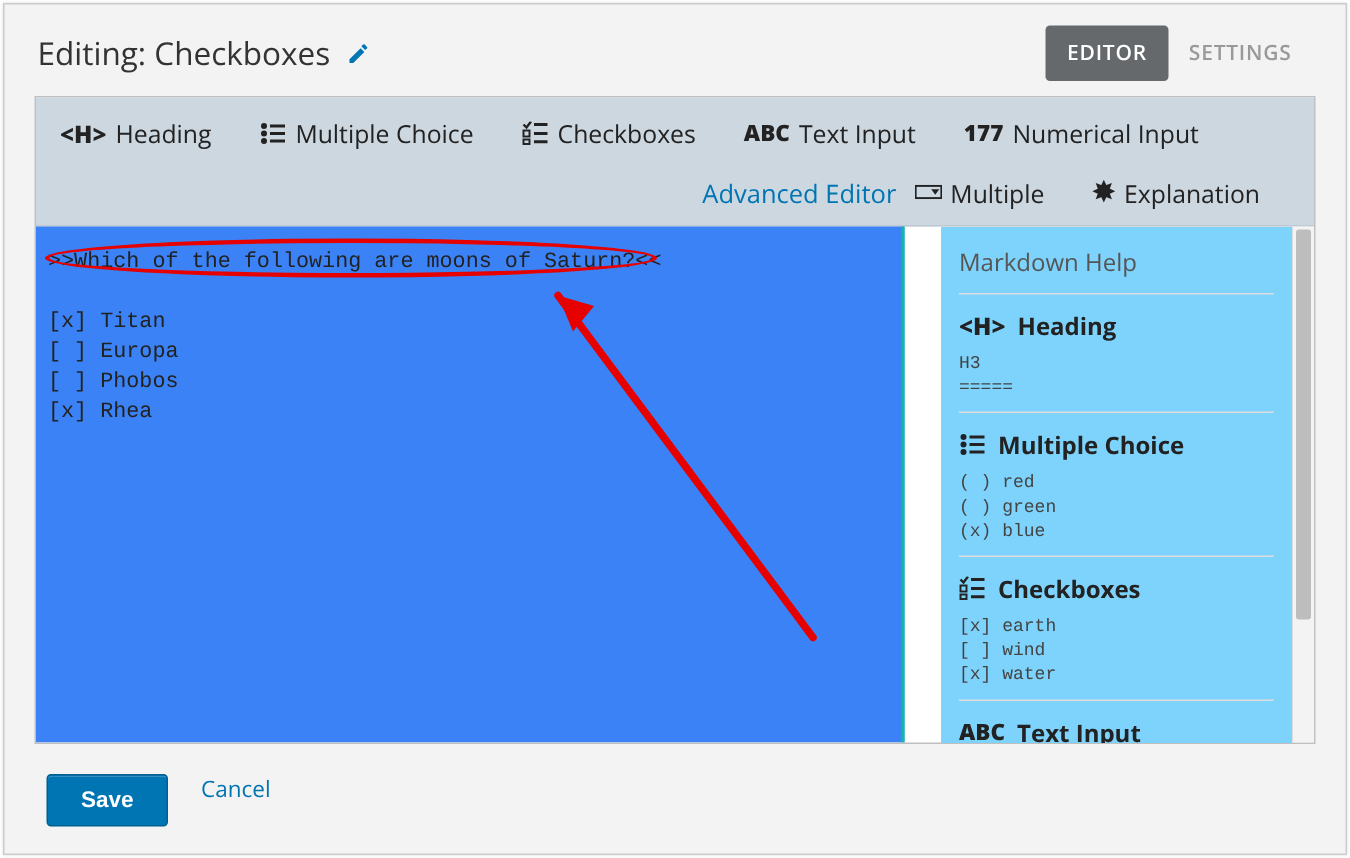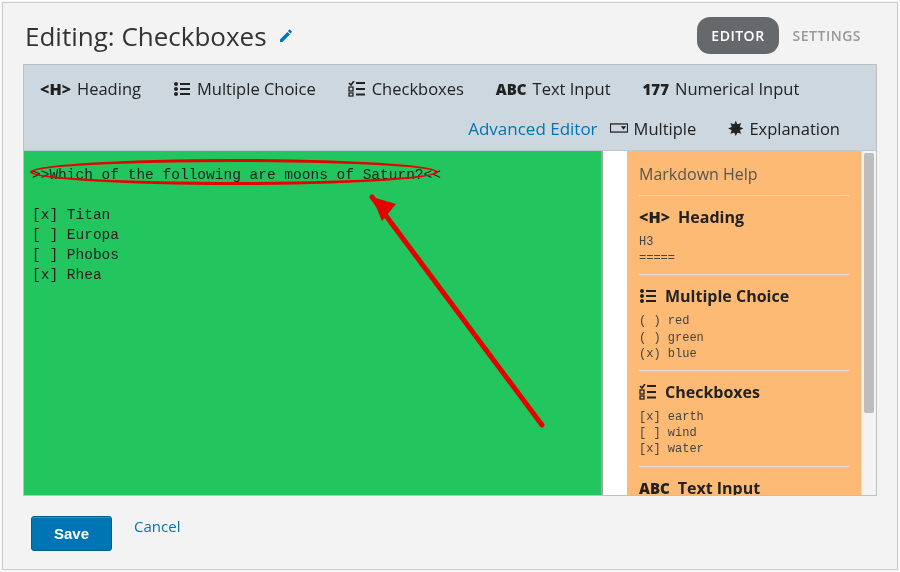--- a/index.html
+++ b/index.html
@@ -19,21 +19,21 @@
     box-shadow: 0 0 2px rgba(0,0,0,0.15);
     display: flex;
     flex-direction: column;
   }
   .header {
     padding: 14px 22px 10px 22px;
     display: flex;
     align-items: center;
   }
   .title {
-    font-size: 26px;
+    font-size: 21px;
     font-weight: 400;
     color: #333;
   }
   .edit-pencil {
     margin-left: 10px;
     color: #0075b4;
     cursor: pointer;
   }
   .tabs {
     margin-left: auto;
@@ -41,21 +41,21 @@
     align-items: center;
     gap: 0;
   }
   .tab {
     font-size: 14px;
     font-weight: 600;
     padding: 9px 14px;
     color: #999;
     letter-spacing: 0.5px;
     cursor: pointer;
-    border-radius: 13px;
+    border-radius: 3px;
   }
   .tab.active {
     background: #66696b;
     color: #fff;
   }
   .workspace {
     flex: 1;
     margin: 0 20px 8px 20px;
     border: 1px solid #bfbfbf;
     background: #fff;
@@ -92,22 +92,22 @@
     cursor: pointer;
   }
   .content-row {
     flex: 1;
     display: flex;
     min-height: 0;
   }
   .editor-pane {
     flex: 1;
     position: relative;
-    background: #22c55e;
-    border-right: 2px solid #a3a3a3;
+    background: #3b82f6;
+    border-right: 2px solid #14b8a6;
   }
   .editor-text {
     padding: 14px 8px;
     font-family: "Courier New", Courier, monospace;
     font-size: 14.5px;
     line-height: 1.38;
     white-space: pre;
     color: #222;
   }
   .anno {
@@ -123,21 +123,21 @@
     border-radius: 50%/50%;
   }
   .arrow-svg {
     position: absolute;
     left: 318px;
     top: 24px;
     pointer-events: none;
   }
   .help-pane {
     width: 234px;
-    background: #fdba74;
+    background: #7dd3fc;
     overflow-y: auto;
     padding: 10px 12px 10px 12px;
     margin-left: 24px;
   }
   .help-title {
     font-size: 16px;
     color: #555;
     font-weight: 400;
     padding: 2px 0 10px 0;
   }

